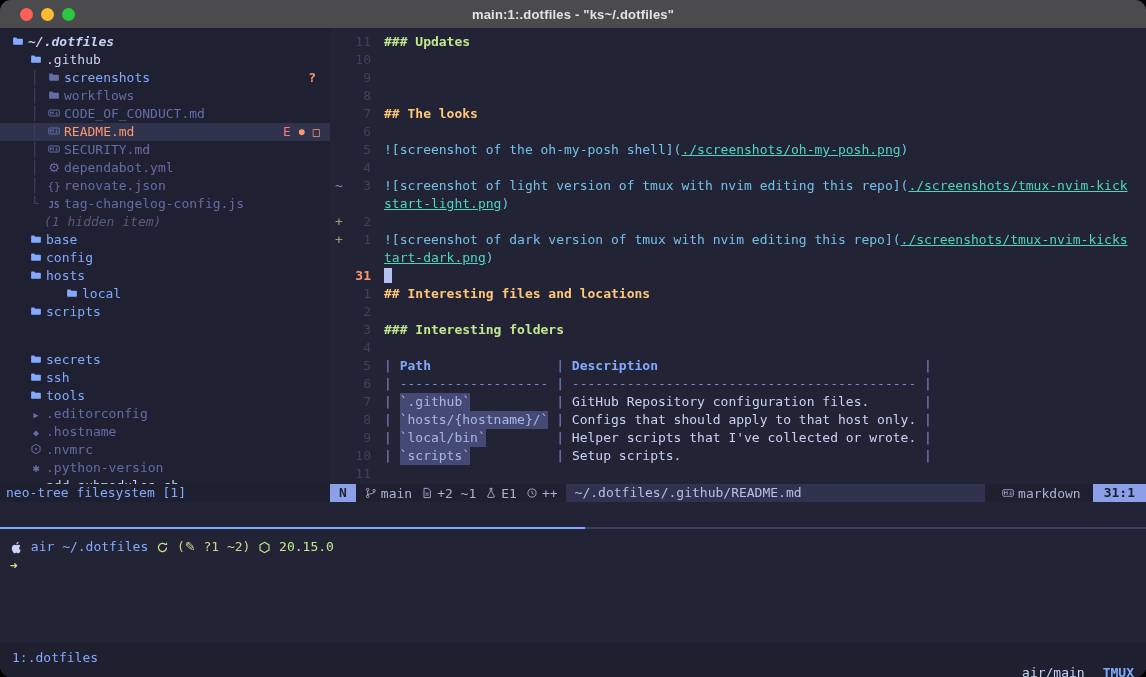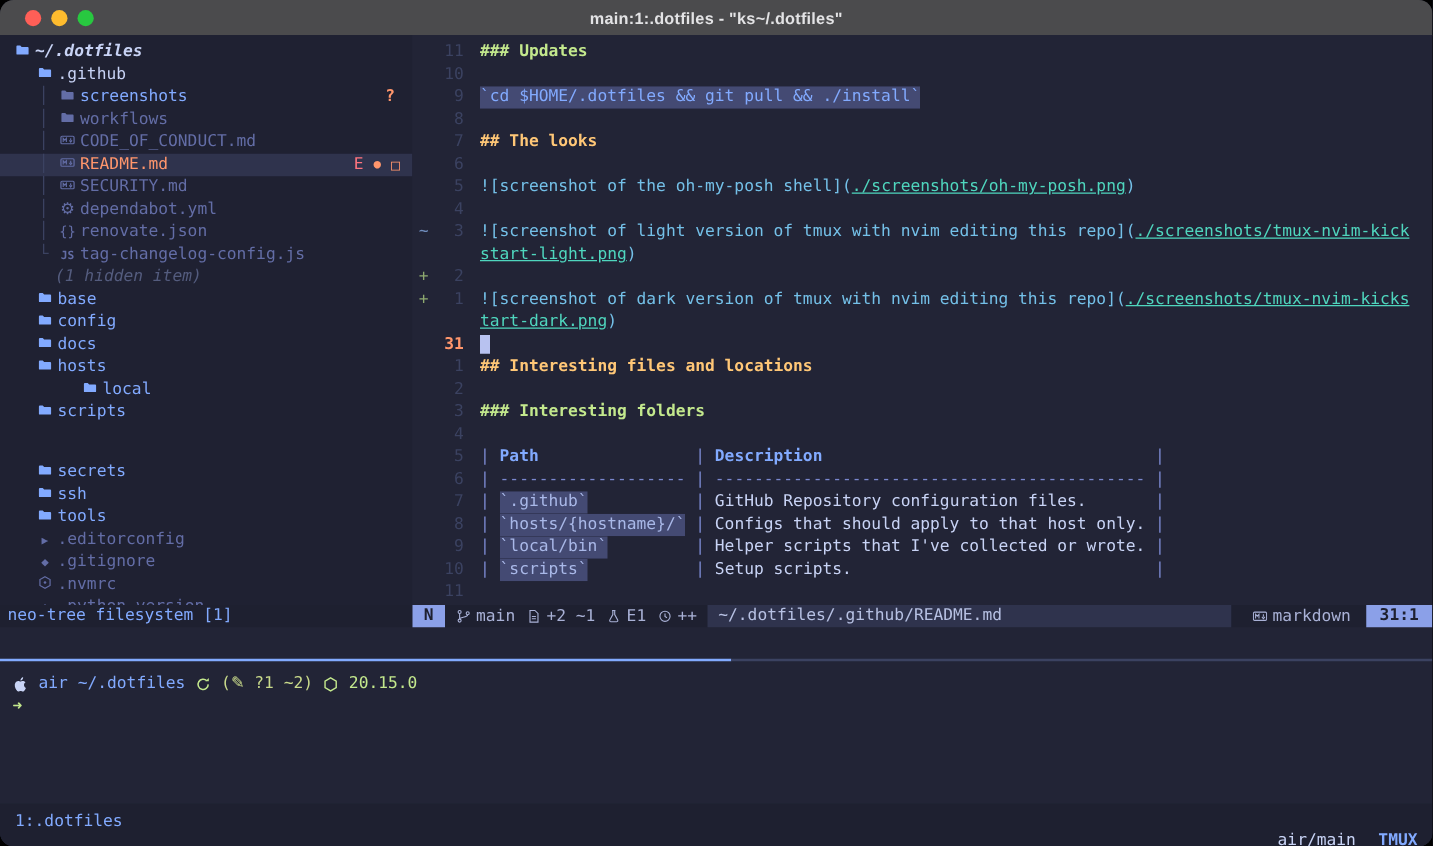--- a/index.html
+++ b/index.html
@@ -125,56 +125,53 @@
           <div class="trow" style="padding-left: 26px;"><span class="tguide">└</span><span class="ticon ic-gray"><span style="font-size:9px;font-weight:bold;">JS</span></span><span class="tlabel st-gray">tag-changelog-config.js</span></div>
           <div class="trow" style="padding-left: 44px;"><span class="tlabel st-hidden">(1 hidden item)</span></div>
           <div class="trow" style="padding-left: 26px;"><span class="ticon ic-blue"><svg viewBox="0 0 16 16">
                 <path d="M1.5 4.2q0-1 1-1h3.1l1.5 1.7h6.4q1 0 1 1v6q0 1-1 1h-11q-1 0-1-1z" fill="currentColor"></path>
               </svg></span><span class="tlabel st-blue">base</span></div>
           <div class="trow" style="padding-left: 26px;"><span class="ticon ic-blue"><svg viewBox="0 0 16 16">
                 <path d="M1.5 4.2q0-1 1-1h3.1l1.5 1.7h6.4q1 0 1 1v6q0 1-1 1h-11q-1 0-1-1z" fill="currentColor"></path>
               </svg></span><span class="tlabel st-blue">config</span></div>
           <div class="trow" style="padding-left: 26px;"><span class="ticon ic-blue"><svg viewBox="0 0 16 16">
                 <path d="M1.5 4.2q0-1 1-1h3.1l1.5 1.7h6.4q1 0 1 1v6q0 1-1 1h-11q-1 0-1-1z" fill="currentColor"></path>
-              </svg></span><span class="tlabel st-blue">docs</span></div>
-          <div class="trow" style="padding-left: 26px;"><span class="ticon ic-blue"><svg viewBox="0 0 16 16">
-                <path d="M1.5 4.2q0-1 1-1h3.1l1.5 1.7h6.4q1 0 1 1v6q0 1-1 1h-11q-1 0-1-1z" fill="currentColor"></path>
               </svg></span><span class="tlabel st-blue">hosts</span></div>
           <div class="trow" style="padding-left: 26px; margin-left: 36px;"><span class="ticon ic-blue"><svg viewBox="0 0 16 16">
                 <path d="M1.5 4.2q0-1 1-1h3.1l1.5 1.7h6.4q1 0 1 1v6q0 1-1 1h-11q-1 0-1-1z" fill="currentColor"></path>
               </svg></span><span class="tlabel st-blue">local</span></div>
           <div class="trow" style="padding-left: 26px;"><span class="ticon ic-blue"><svg viewBox="0 0 16 16">
                 <path d="M1.5 4.2q0-1 1-1h3.1l1.5 1.7h6.4q1 0 1 1v6q0 1-1 1h-11q-1 0-1-1z" fill="currentColor"></path>
               </svg></span><span class="tlabel st-blue">scripts</span></div>
           <div class="trow" style="padding-left: 26px; margin-top: 30px;"><span class="ticon ic-blue"><svg viewBox="0 0 16 16">
                 <path d="M1.5 4.2q0-1 1-1h3.1l1.5 1.7h6.4q1 0 1 1v6q0 1-1 1h-11q-1 0-1-1z" fill="currentColor"></path>
               </svg></span><span class="tlabel st-blue">secrets</span></div>
           <div class="trow" style="padding-left: 26px;"><span class="ticon ic-blue"><svg viewBox="0 0 16 16">
                 <path d="M1.5 4.2q0-1 1-1h3.1l1.5 1.7h6.4q1 0 1 1v6q0 1-1 1h-11q-1 0-1-1z" fill="currentColor"></path>
               </svg></span><span class="tlabel st-blue">ssh</span></div>
           <div class="trow" style="padding-left: 26px;"><span class="ticon ic-blue"><svg viewBox="0 0 16 16">
                 <path d="M1.5 4.2q0-1 1-1h3.1l1.5 1.7h6.4q1 0 1 1v6q0 1-1 1h-11q-1 0-1-1z" fill="currentColor"></path>
               </svg></span><span class="tlabel st-blue">tools</span></div>
           <div class="trow" style="padding-left: 26px;"><span class="ticon ic-gray"><span style="font-size:9px;">▶</span></span><span class="tlabel st-gray">.editorconfig</span></div>
-          <div class="trow" style="padding-left: 26px;"><span class="ticon ic-gray"><span style="font-size:10px;">◆</span></span><span class="tlabel st-gray">.gitignore</span></div>
+          <div class="trow" style="padding-left: 26px;"><span class="ticon ic-gray"><span style="font-size:10px;">◆</span></span><span class="tlabel st-gray">.hostname</span></div>
           <div class="trow" style="padding-left: 26px;"><span class="ticon ic-gray"><svg viewBox="0 0 16 16" fill="none">
                 <path d="M8 1.8l5.4 3.1v6.2L8 14.2l-5.4-3.1V4.9z" stroke="currentColor" stroke-width="1.3"></path>
                 <circle cx="8" cy="8" r="1.4" fill="currentColor"></circle>
               </svg></span><span class="tlabel st-gray">.nvmrc</span></div>
           <div class="trow" style="padding-left: 26px;"><span class="ticon ic-gray"><span style="font-size:12px;">✱</span></span><span class="tlabel st-gray">.python-version</span></div>
           <div class="trow" style="padding-left: 26px;"><span class="ticon ic-dim"><span style="font-size:10px;">■</span></span><span class="tlabel st-fg">add-submodules.sh</span></div>
         </div>
     </div>
     <div class="side-status">neo-tree filesystem [1]</div>
 
     <div class="editor">
       <div id="lines">
           <div class="ed-line"><span class="sign s-chg"></span><span class="num">11</span><span class="sg sg-h3">### Updates</span></div>
           <div class="ed-line"><span class="sign s-chg"></span><span class="num">10</span></div>
-          <div class="ed-line"><span class="sign s-chg"></span><span class="num">9</span><span class="sg sg-code">`cd $HOME/.dotfiles &amp;&amp; git pull &amp;&amp; ./install`</span></div>
+          <div class="ed-line"><span class="sign s-chg"></span><span class="num">9</span></div>
           <div class="ed-line"><span class="sign s-chg"></span><span class="num">8</span></div>
           <div class="ed-line"><span class="sign s-chg"></span><span class="num">7</span><span class="sg sg-h2">## The looks</span></div>
           <div class="ed-line"><span class="sign s-chg"></span><span class="num">6</span></div>
           <div class="ed-line"><span class="sign s-chg"></span><span class="num">5</span><span class="sg sg-link">![screenshot of the oh-my-posh shell](</span><span class="sg sg-url">./screenshots/oh-my-posh.png</span><span class="sg sg-link">)</span></div>
           <div class="ed-line"><span class="sign s-chg"></span><span class="num">4</span></div>
           <div class="ed-line"><span class="sign s-chg">~</span><span class="num">3</span><span class="sg sg-link">![screenshot of light version of tmux with nvim editing this repo](</span><span class="sg sg-url">./screenshots/tmux-nvim-kick</span></div>
           <div class="ed-line"><span class="sign s-chg"></span><span class="num"></span><span class="sg sg-url">start-light.png</span><span class="sg sg-link">)</span></div>
           <div class="ed-line"><span class="sign s-add">+</span><span class="num">2</span></div>
           <div class="ed-line"><span class="sign s-add">+</span><span class="num">1</span><span class="sg sg-link">![screenshot of dark version of tmux with nvim editing this repo](</span><span class="sg sg-url">./screenshots/tmux-nvim-kicks</span></div>
           <div class="ed-line"><span class="sign s-chg"></span><span class="num"></span><span class="sg sg-url">tart-dark.png</span><span class="sg sg-link">)</span></div>

